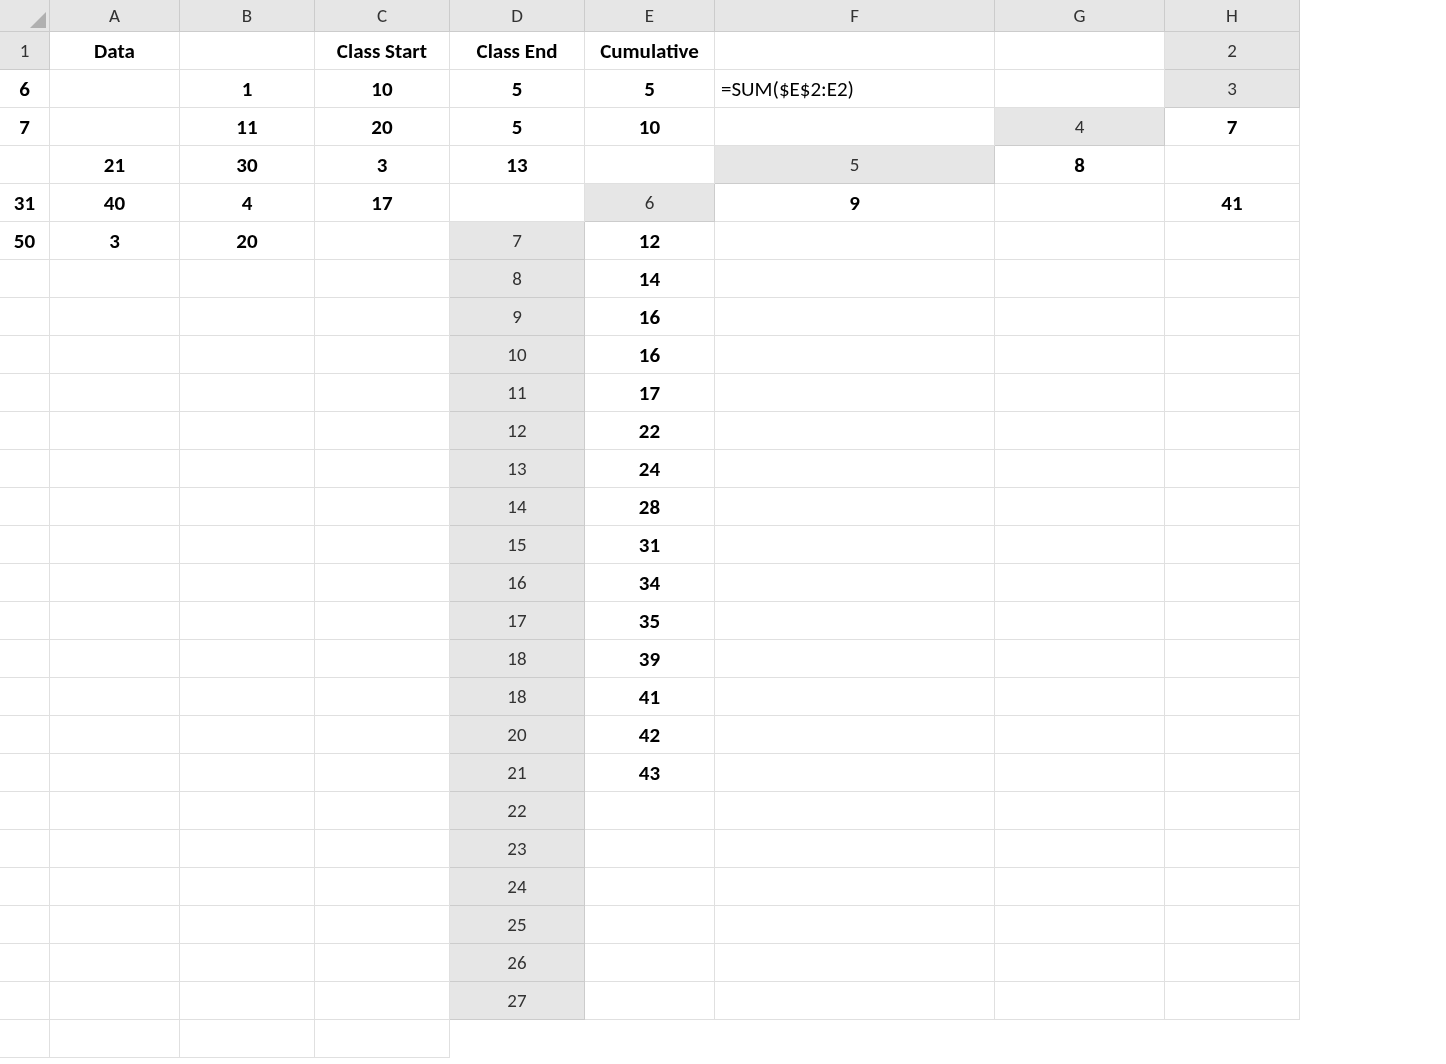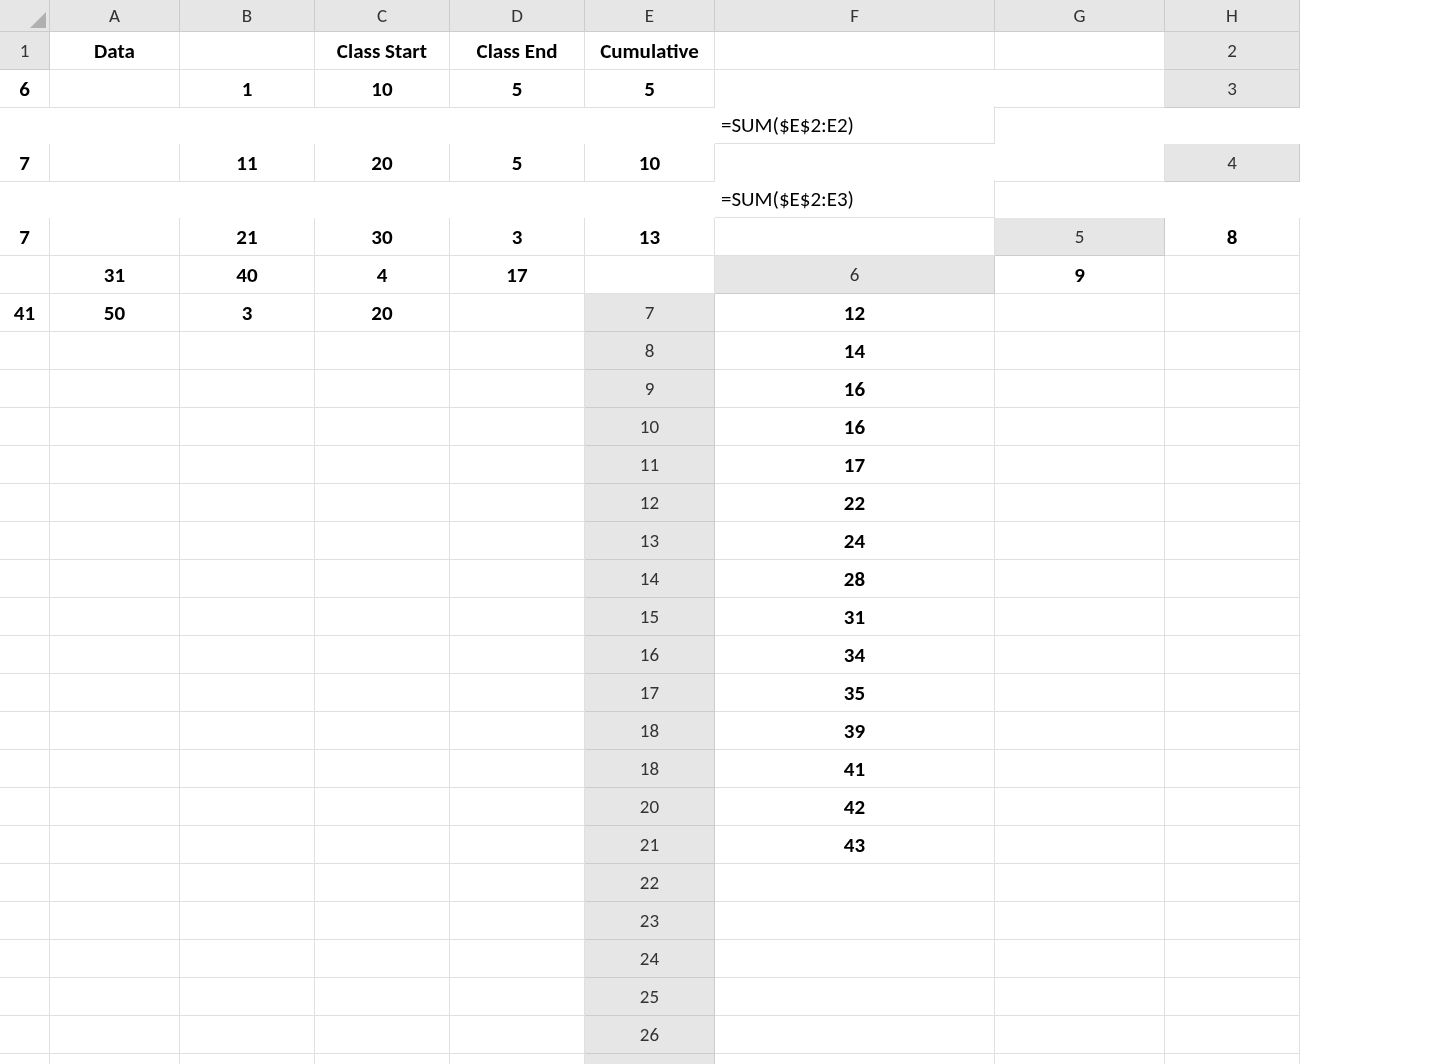--- a/index.html
+++ b/index.html
@@ -68,21 +68,20 @@
       font-size: 21px;
       white-space: nowrap;
       overflow: hidden;
     }
     .cell.center {
       text-align: center;
       font-weight: bold;
     }
     .cell.left {
       text-align: left;
-      margin-top: 36px;
     }
   </style>
 </head>
 <body>
 
 <div class="spreadsheet" id="grid">
     <div class="corner-cell"></div>
     <div class="col-header">A</div>
     <div class="col-header">B</div>
     <div class="col-header">C</div>
@@ -108,21 +107,20 @@
     <div class="cell center">5</div>
     <div class="cell left">=SUM($E$2:E2)</div>
     <div class="cell"></div>
     <div class="row-header">3</div>
     <div class="cell center">7</div>
     <div class="cell"></div>
     <div class="cell center">11</div>
     <div class="cell center">20</div>
     <div class="cell center">5</div>
     <div class="cell center">10</div>
-    <div class="cell left">=SUM($E$2:E3)</div>
     <div class="cell"></div>
     <div class="row-header">4</div>
     <div class="cell center">7</div>
     <div class="cell"></div>
     <div class="cell center">21</div>
     <div class="cell center">30</div>
     <div class="cell center">3</div>
     <div class="cell center">13</div>
     <div class="cell"></div>
     <div class="row-header">5</div>

